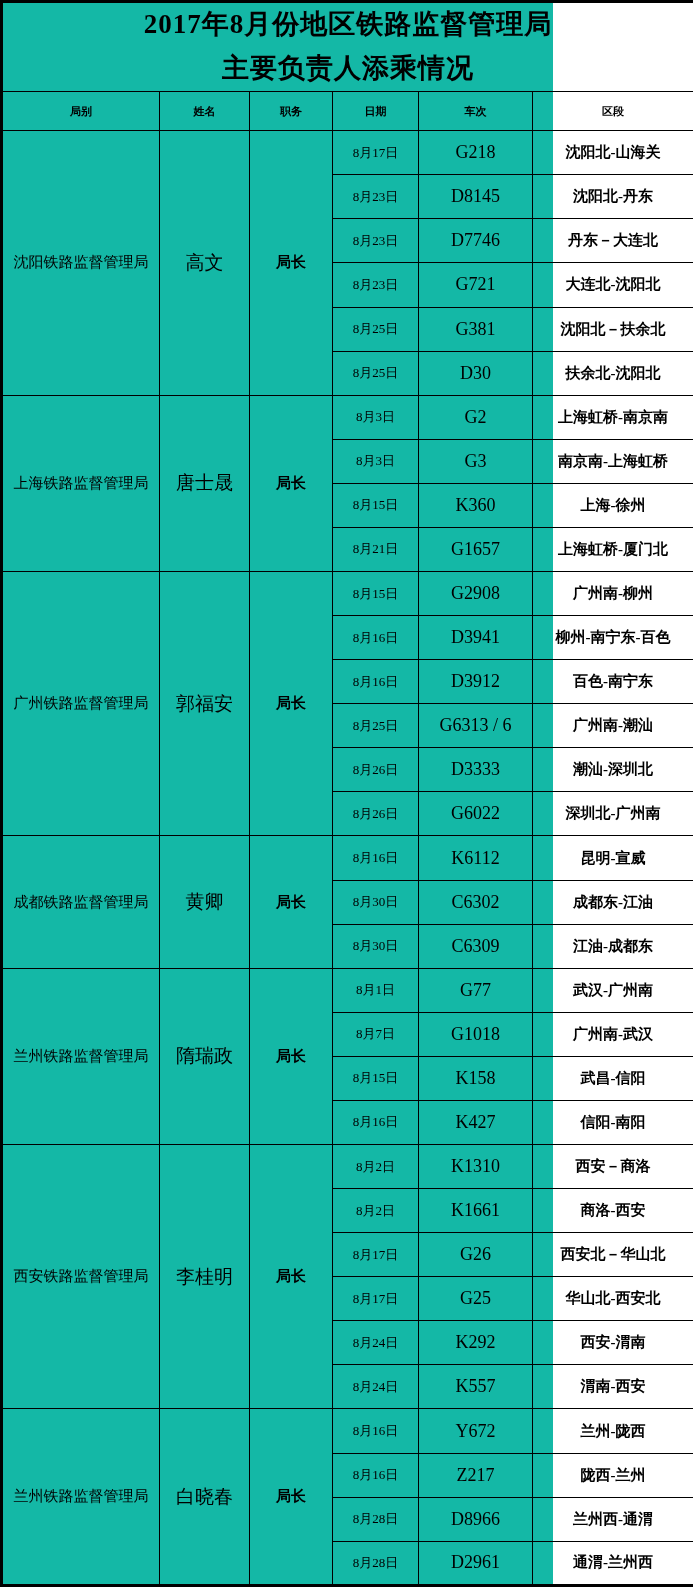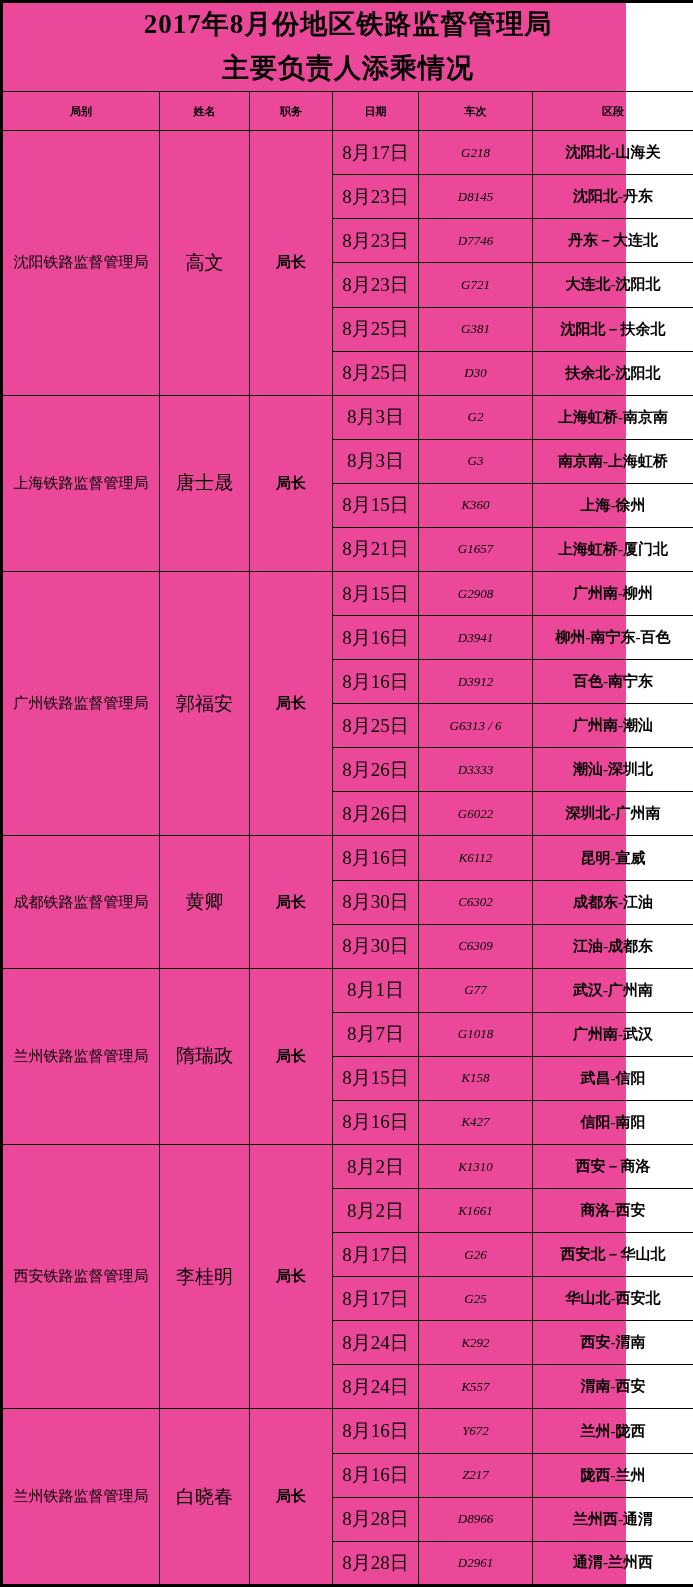--- a/index.html
+++ b/index.html
@@ -1,23 +1,23 @@
 <!DOCTYPE html>
 <html><head>
 <meta charset="utf-8">
 <style>
   html, body {
     margin: 0;
     padding: 0;
     background: #ffffff;
   }
   .page {
-    width: 626px;
+    width: 553px;
     height: 1587px;
-    background: #ec4899;
+    background: #14b8a6;
     box-sizing: border-box;
   }
   table.report {
     border-collapse: collapse;
     table-layout: fixed;
     width: 693px;
     height: 1587px;
     border: 3px solid #000000;
     color: #000000;
     font-family: "Liberation Serif", "DejaVu Serif", serif;
@@ -38,25 +38,24 @@
   }
   tr.header-row { height: 39px; }
   tr.header-row th {
     font-size: 11px;
     font-weight: bold;
   }
   tr.data-row { height: 44px; }
   td.bureau-cell { font-size: 15px; }
   td.name-cell { font-size: 19px; }
   td.pos-cell { font-size: 15px; font-weight: bold; }
-  td.date-cell { font-size: 19px; margin-left: 40px; }
+  td.date-cell { font-size: 13px; margin-left: 40px; }
   td.train-cell {
-    font-size: 13px;
+    font-size: 18px;
     font-family: "Liberation Serif", "DejaVu Sans Mono", serif;
-    font-style: italic;
   }
   td.seg-cell { font-size: 15px; font-weight: bold; }
 </style>
 </head>
 <body>
 
 <div class="page">
 <table class="report">
   <colgroup>
     <col style="width:158px">

